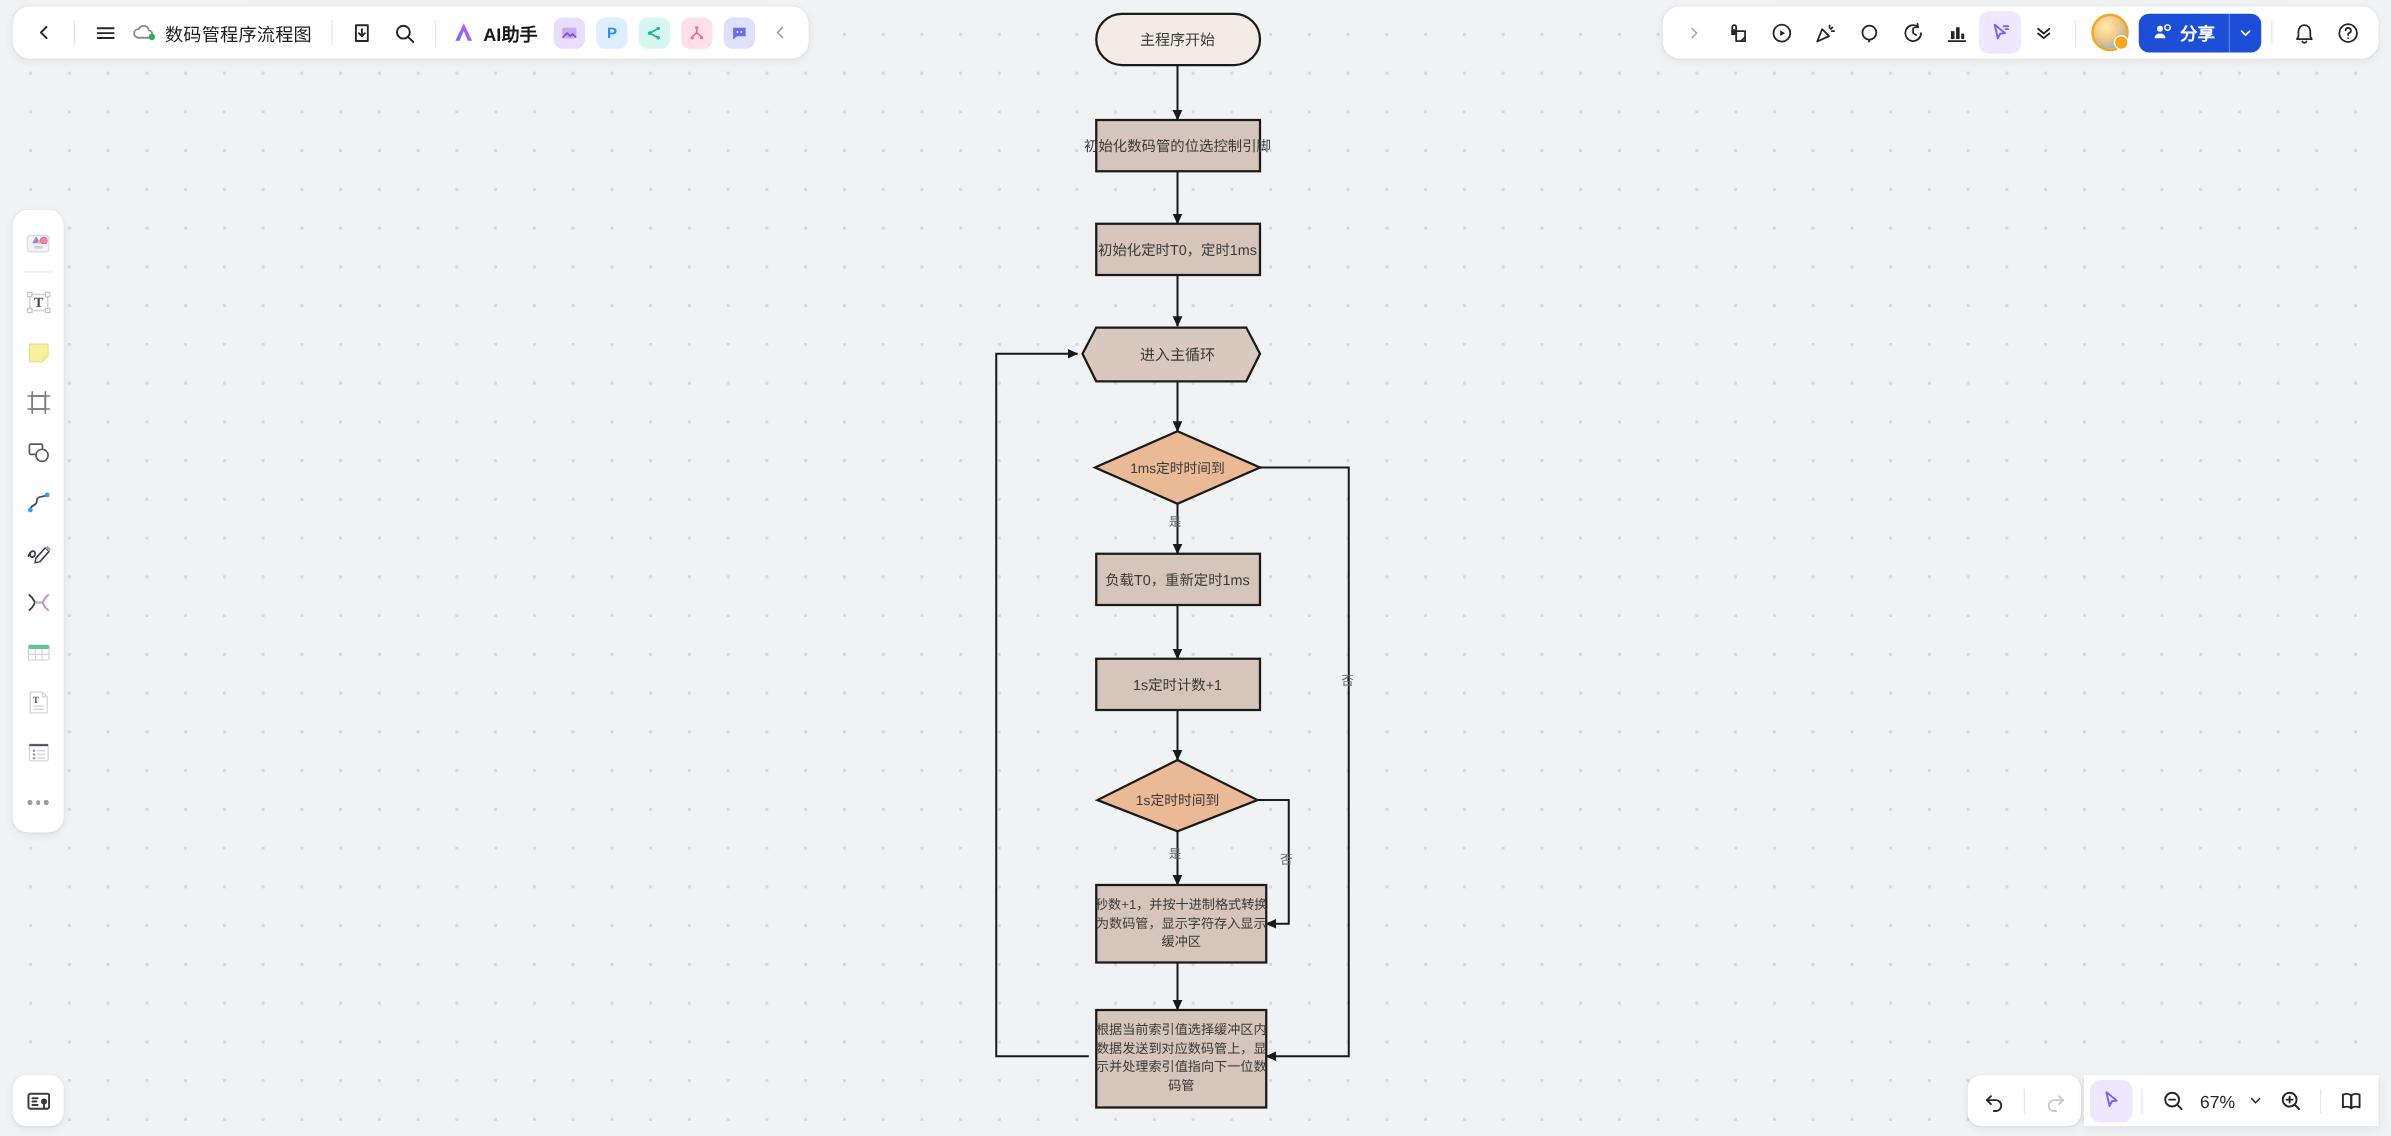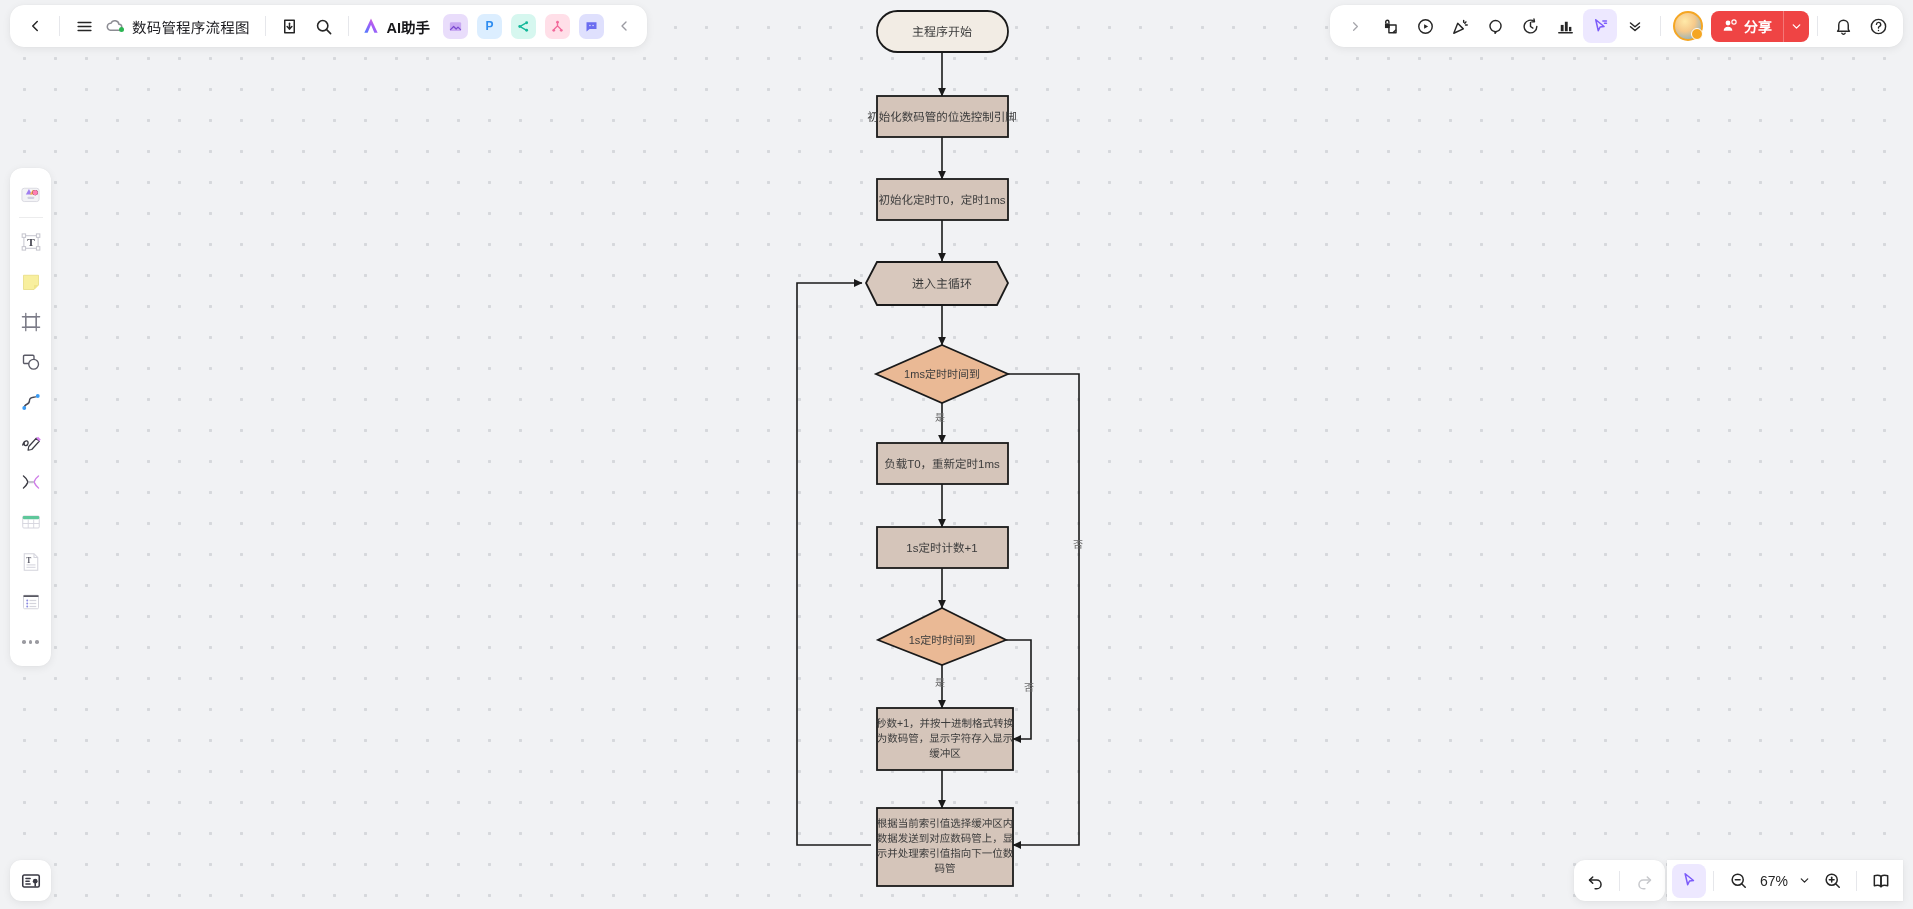--- a/index.html
+++ b/index.html
@@ -98,21 +98,21 @@
     margin: 0 4px;
   }
   #avatar:after {
     content: ""; position: absolute; right: -2px; bottom: -1px;
     width: 10px; height: 10px; border-radius: 50%;
     background: #f5a623; border: 1.5px solid #fff;
   }
   #share-btn {
     display: flex; align-items: center;
     height: 31px; border-radius: 8px;
-    background: #ef4444; color: #fff; cursor: pointer;
+    background: #1d4ed8; color: #fff; cursor: pointer;
     margin-left: 3px; overflow: hidden;
   }
   #share-main {
     display: flex; align-items: center; gap: 6px;
     padding: 0 11px 0 11px; height: 100%;
   }
   #share-label { font-size: 14px; font-weight: 700; white-space: nowrap; }
   #share-caret {
     width: 26px; height: 100%;
     display: flex; align-items: center; justify-content: center;

